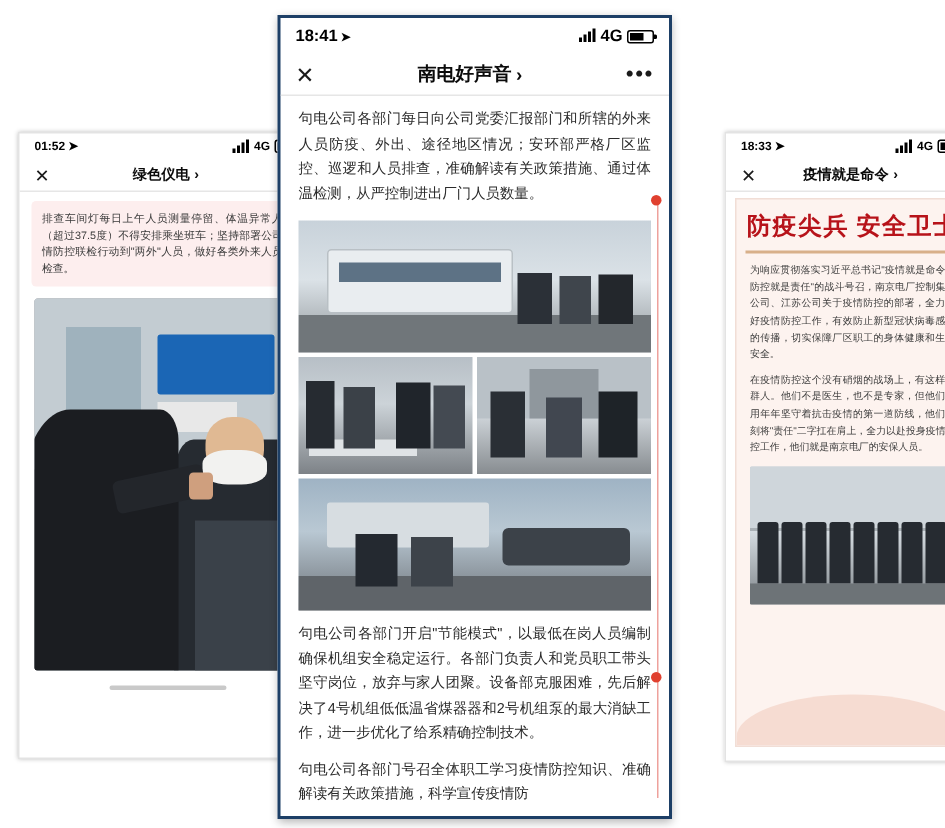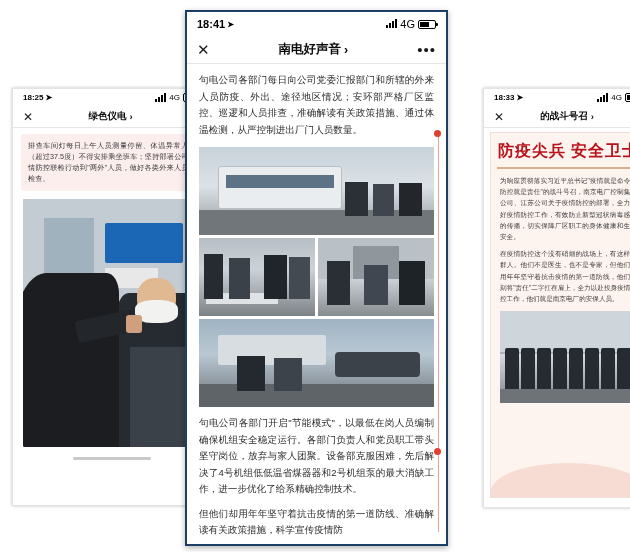--- a/index.html
+++ b/index.html
@@ -44,21 +44,21 @@
   .sb-left {
     display: flex;
     align-items: center;
     gap: 2px;
     font-weight: bold;
   }
   .sb-right {
     display: flex;
     align-items: center;
     gap: 3px;
-    font-weight: normal;
+    font-weight: bold;
   }
   .loc-arrow { font-size: 8px; }
   .bars { display: inline-flex; align-items: flex-end; gap: 1px; height: 8px; }
   .bars i { display: block; width: 2px; background: #000; }
   .bars i:nth-child(1) { height: 3px; }
   .bars i:nth-child(2) { height: 5px; }
   .bars i:nth-child(3) { height: 7px; }
   .bars i:nth-child(4) { height: 9px; }
   .batt {
     width: 18px; height: 9px;
@@ -283,21 +283,21 @@
     border-radius: 60% 60% 0 0 / 100% 100% 0 0;
   }
 </style>
 </head>
 <body>
 
 <div class="panel side" id="panel-left">
 
   <div class="statusbar">
     <div class="sb-left">
-      <span>18:25</span>
+      <span>01:52</span>
       <span class="loc-arrow">➤</span>
     </div>
     <div class="sb-right">
       <span class="bars">
           <i></i>
           <i></i>
           <i></i>
           <i></i>
         </span>
       <span>4G</span>
@@ -398,21 +398,21 @@
       <div class="ph cp5 wide">
         <div class="grd"></div>
         <div class="tent"></div>
         <div class="car"></div>
         <div class="p1"></div>
           <div class="p2"></div>
       </div>
     </div>
 
     <p class="c-p">句电公司各部门开启"节能模式"，以最低在岗人员编制确保机组安全稳定运行。各部门负责人和党员职工带头坚守岗位，放弃与家人团聚。设备部克服困难，先后解决了4号机组低低温省煤器器和2号机组泵的最大消缺工作，进一步优化了给系精确控制技术。</p>
-    <p class="c-p">但他们却用年年坚守着抗击疫情的第一道防线、准确解读有关政策措施，科学宣传疫情防</p>
+    <p class="c-p">句电公司各部门号召全体职工学习疫情防控知识、准确解读有关政策措施，科学宣传疫情防</p>
 
     <div class="c-scroll">
       <div class="line"></div>
       <div class="c-dot" style="top:12px"></div>
       <div class="c-dot" style="top:330px"></div>
 
     </div>
   </div>
 </div>
 
@@ -433,21 +433,21 @@
       <span>4G</span>
       <span class="batt">
           <span style="width:60%"></span>
         </span>
     </div>
   </div>
 
   <div class="navbar">
     <span class="nav-close">✕</span>
     <span class="nav-title">
-      <span>的战斗号召</span>
+      <span>疫情就是命令</span>
       <span>›</span>
     </span>
     <span class="nav-more">•••</span>
   </div>
 
   <div class="r-content">
     <div class="r-title">防疫尖兵 安全卫士</div>
     <p class="r-p">为响应贯彻落实习近平总书记"疫情就是命令、防控就是责任"的战斗号召，南京电厂控制集团公司、江苏公司关于疫情防控的部署，全力做好疫情防控工作，有效防止新型冠状病毒感染的传播，切实保障厂区职工的身体健康和生命安全。</p>
     <p class="r-p">在疫情防控这个没有硝烟的战场上，有这样一群人。他们不是医生，也不是专家，但他们却用年年坚守着抗击疫情的第一道防线，他们时刻将"责任"二字扛在肩上，全力以赴投身疫情防控工作，他们就是南京电厂的安保人员。</p>
 

